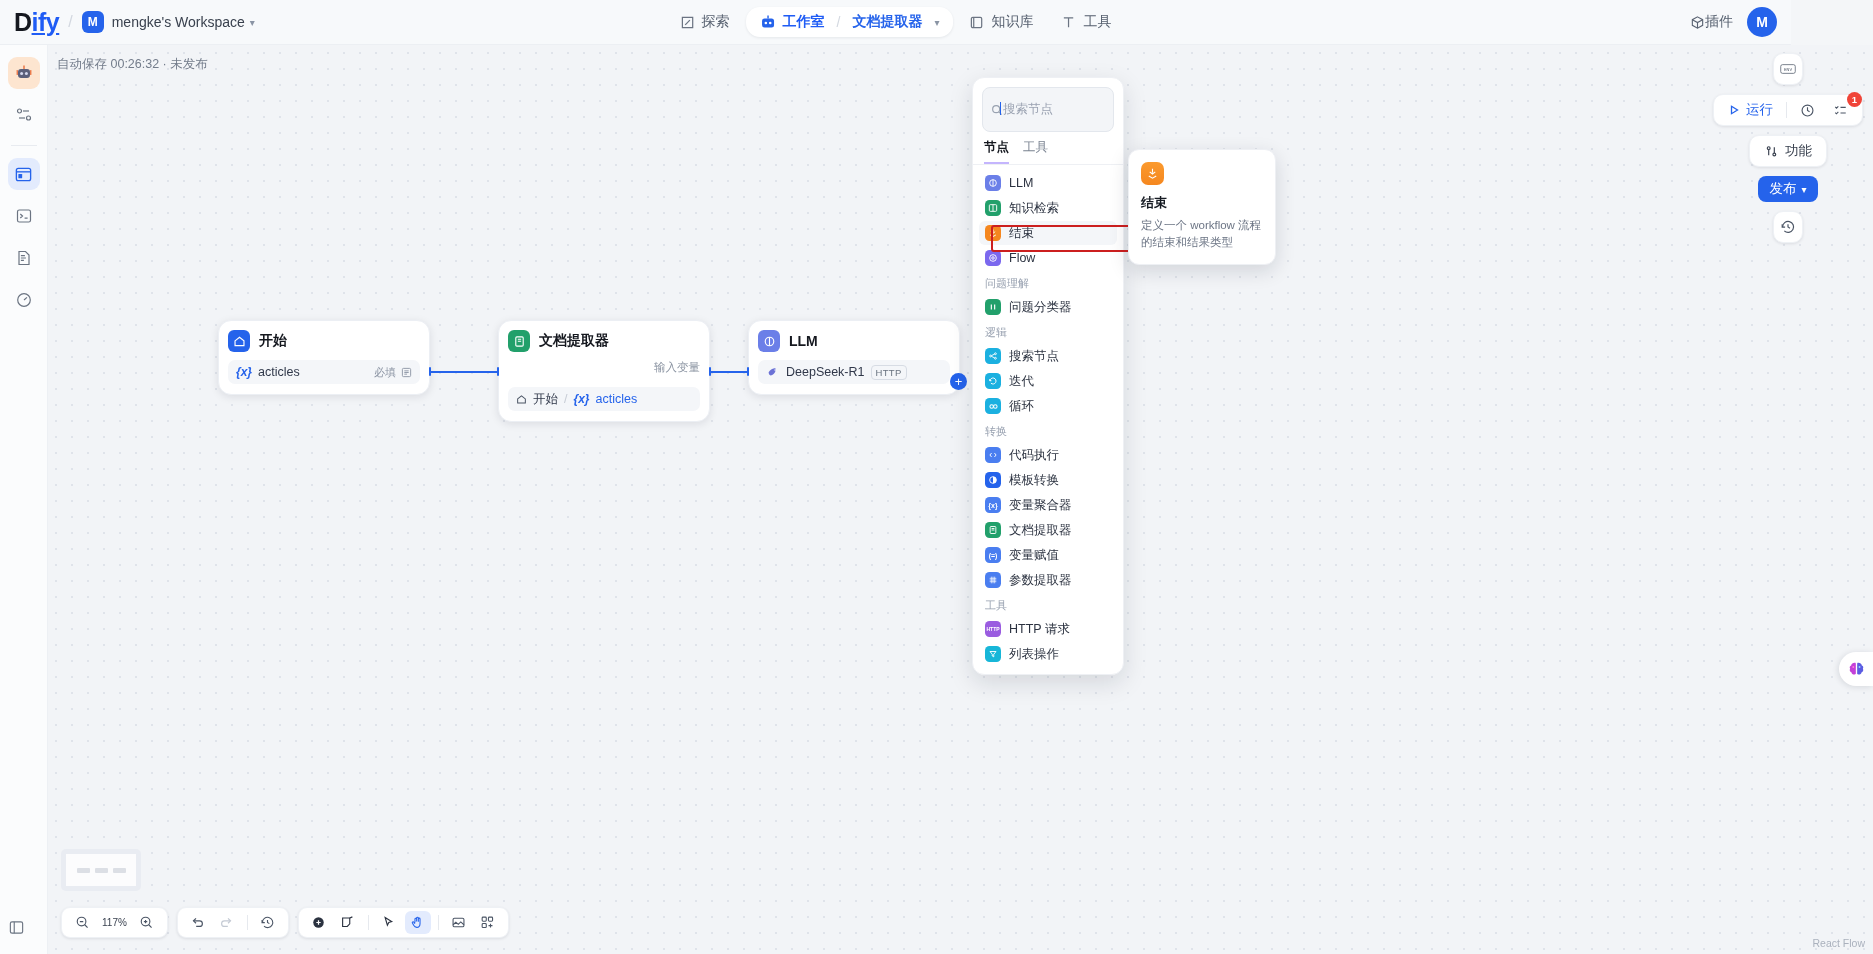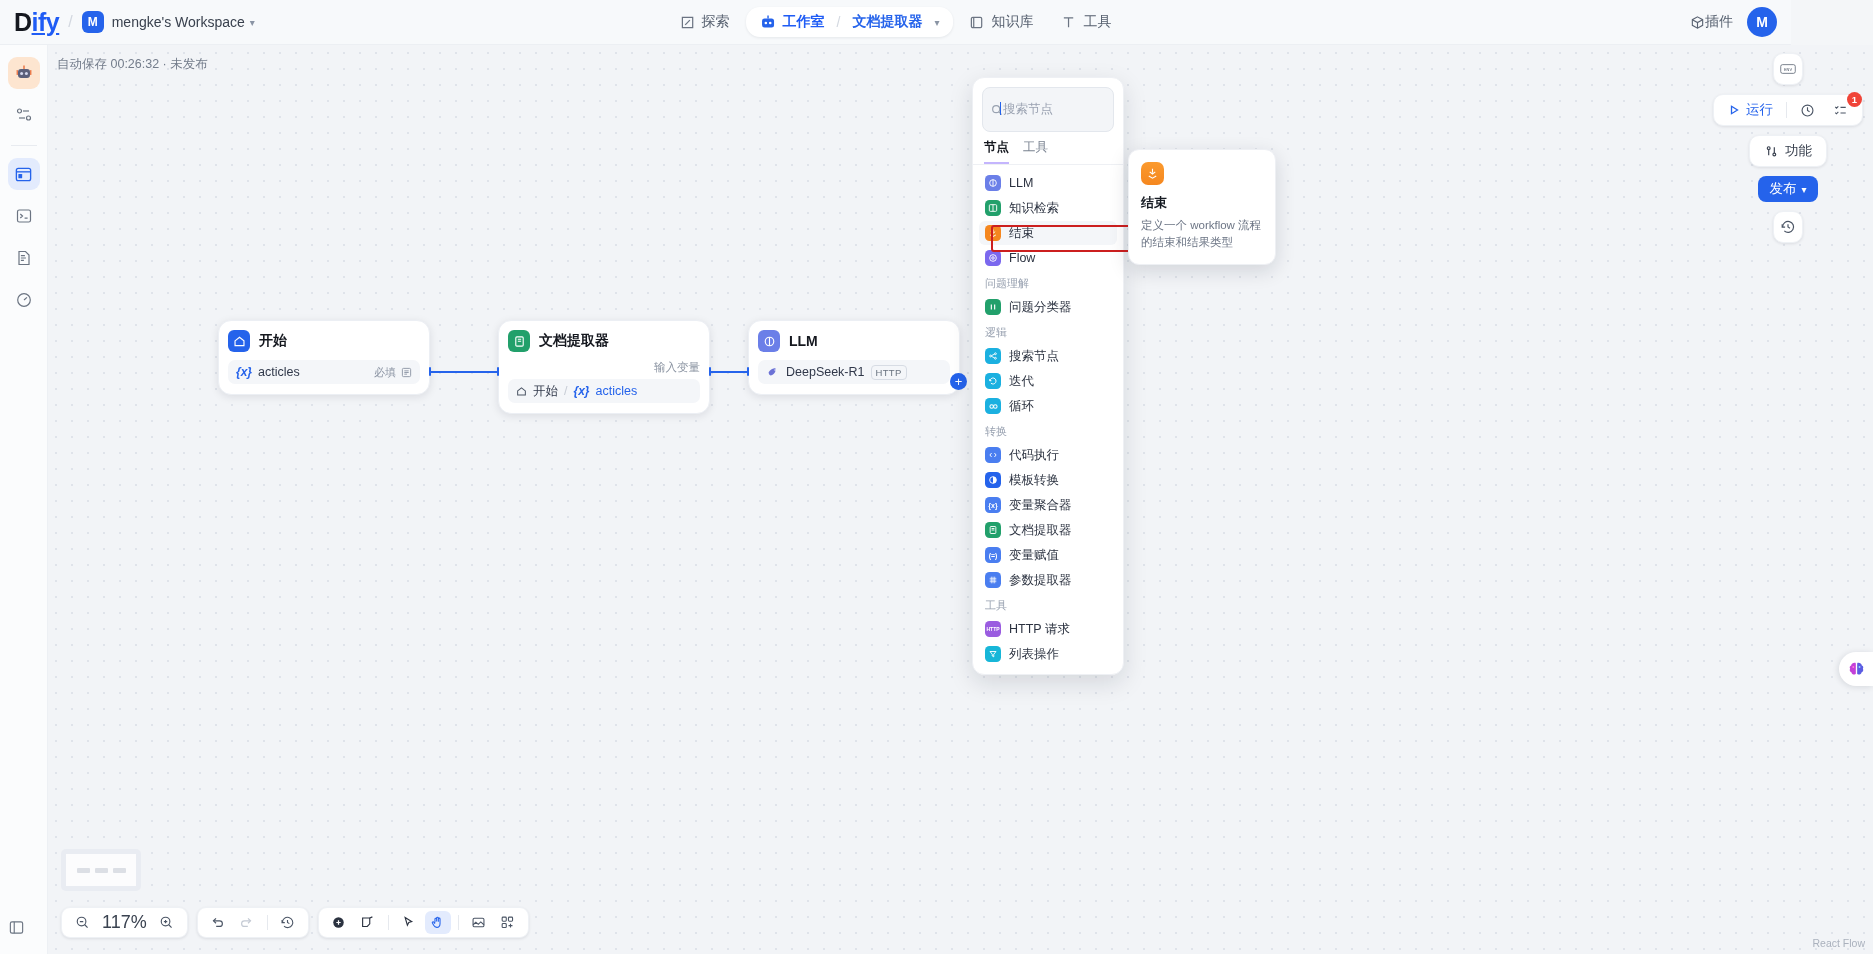--- a/index.html
+++ b/index.html
@@ -168,21 +168,21 @@
     width: 22px; height:22px; border-radius:6px; display:flex; align-items:center;
     justify-content:center; color:#fff; flex:0 0 22px;
   }
   .wf-title { font-size: 14px; font-weight: 700; color:#15181f; }
   .wf-field {
     background:#f4f6f9; border-radius: 7px; height: 24px; display:flex;
     align-items:center; padding: 0 8px; gap: 6px; font-size: 12.5px; color:#30384a;
   }
   .wf-field .right { margin-left:auto; display:flex; align-items:center; gap:5px; color:#8c95a4; font-size:11px; }
   .varx { color:#2563eb; font-style: italic; font-weight:600; font-size:12px; }
-  .sub-label { font-size: 11.5px; color:#8a93a1; margin-bottom: 4px; }
+  .sub-label { font-size: 11.5px; color:#8a93a1; margin-bottom: 12px; }
   .chat-tag {
     border:1px solid #d7dce4; border-radius:4px; font-size:9.5px; color:#68727f;
     padding: 1px 4px; letter-spacing:.3px;
   }
   .plus-handle {
     position:absolute; width: 17px; height:17px; border-radius:50%; background:#2563eb;
     color:#fff; font-size:13px; display:flex; align-items:center; justify-content:center;
     line-height:1;
   }
   .edge { position:absolute; height:2px; background:#2563eb; }
@@ -197,21 +197,21 @@
   .mm-bar { width: 13px; height: 5px; background:#dcdfe5; border-radius:1px; }
 
   .bottom-bar { position:absolute; left: 13px; bottom: 16px; display:flex; align-items:center; gap: 9px; }
   .bb-box {
     background:#fff; border-radius: 9px; box-shadow:0 1px 3px rgba(16,24,40,.10);
     border:.5px solid #eef1f5; height: 31px; display:flex; align-items:center; padding: 0 7px; gap: 3px;
   }
   .bb-btn { width:26px; height:23px; display:flex; align-items:center; justify-content:center; border-radius:6px; color:#4b5565; cursor:pointer;}
   .bb-btn.act { background:#e3ebfd; color:#2563eb; }
   .bb-btn.dim { color:#c3c9d3; }
-  .zoom-val { font-size:18px; color:#3a4250; padding: 0 4px; text-align: right; }
+  .zoom-val { font-size:10px; color:#3a4250; padding: 0 4px; text-align: right; }
   .bb-sep { width:1px; height:15px; background:#e6e9ee; margin:0 4px; }
 
   .brain-btn {
     position:absolute; right: 0px; bottom: 268px; width: 34px; height: 34px;
     background:#fff; border-radius: 17px 0 0 17px; box-shadow:-1px 1px 6px rgba(16,24,40,.12);
     display:flex; align-items:center; justify-content:center;
   }
   .rf-credit { position:absolute; right: 8px; bottom: 5px; font-size:10.5px; color:#aab1bd; }
   svg { display:block; }
 </style>

